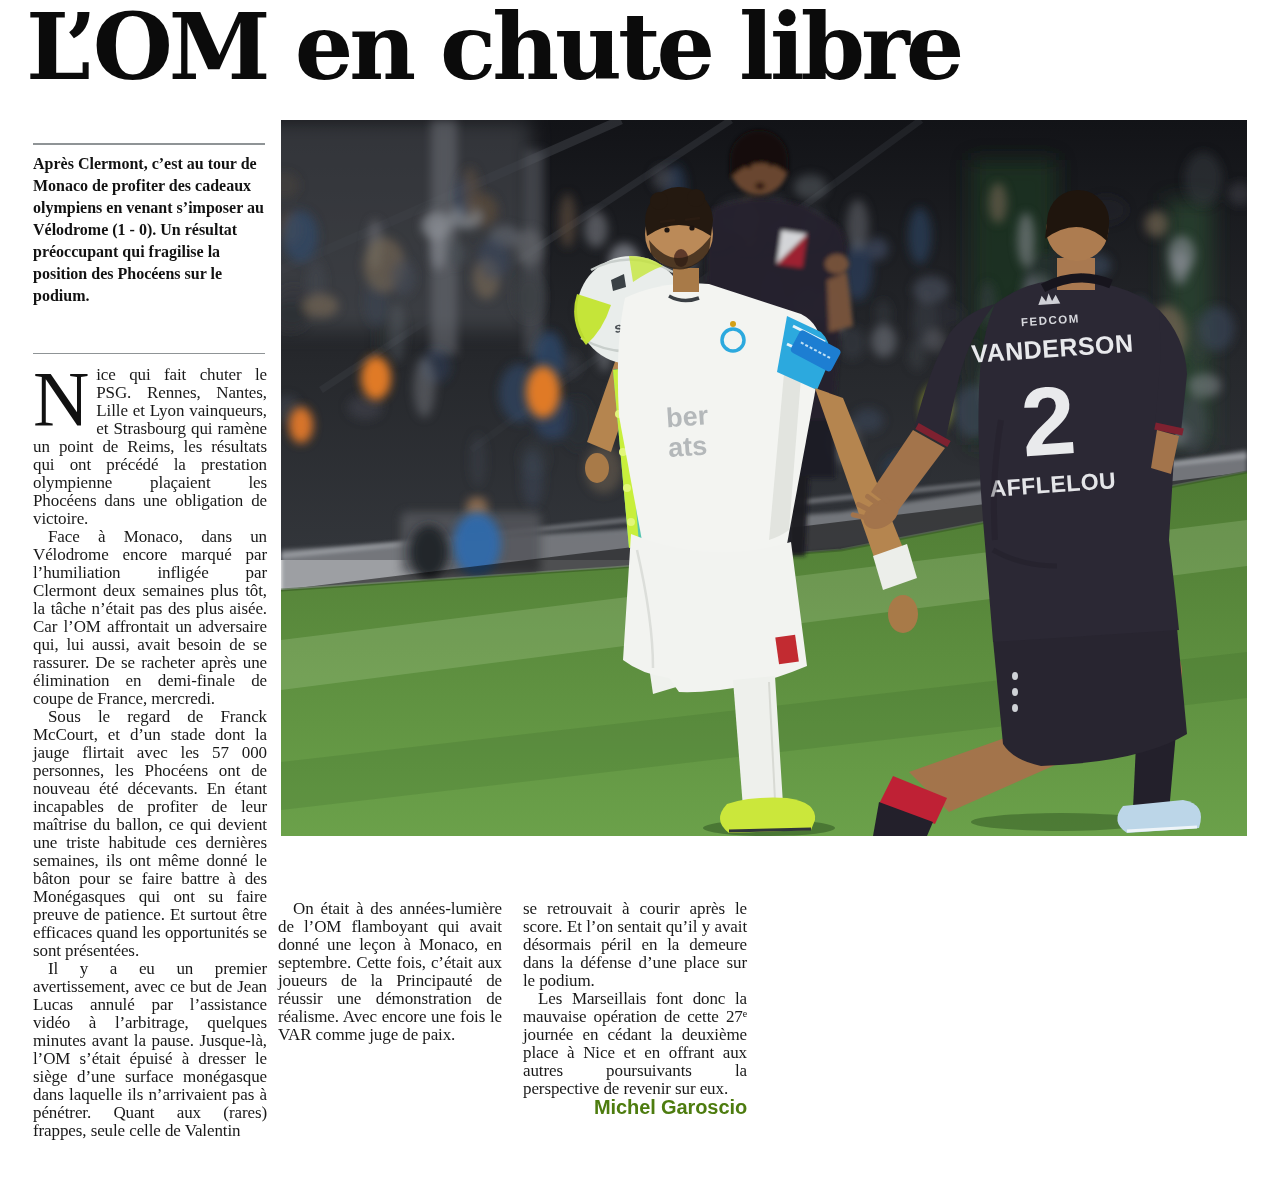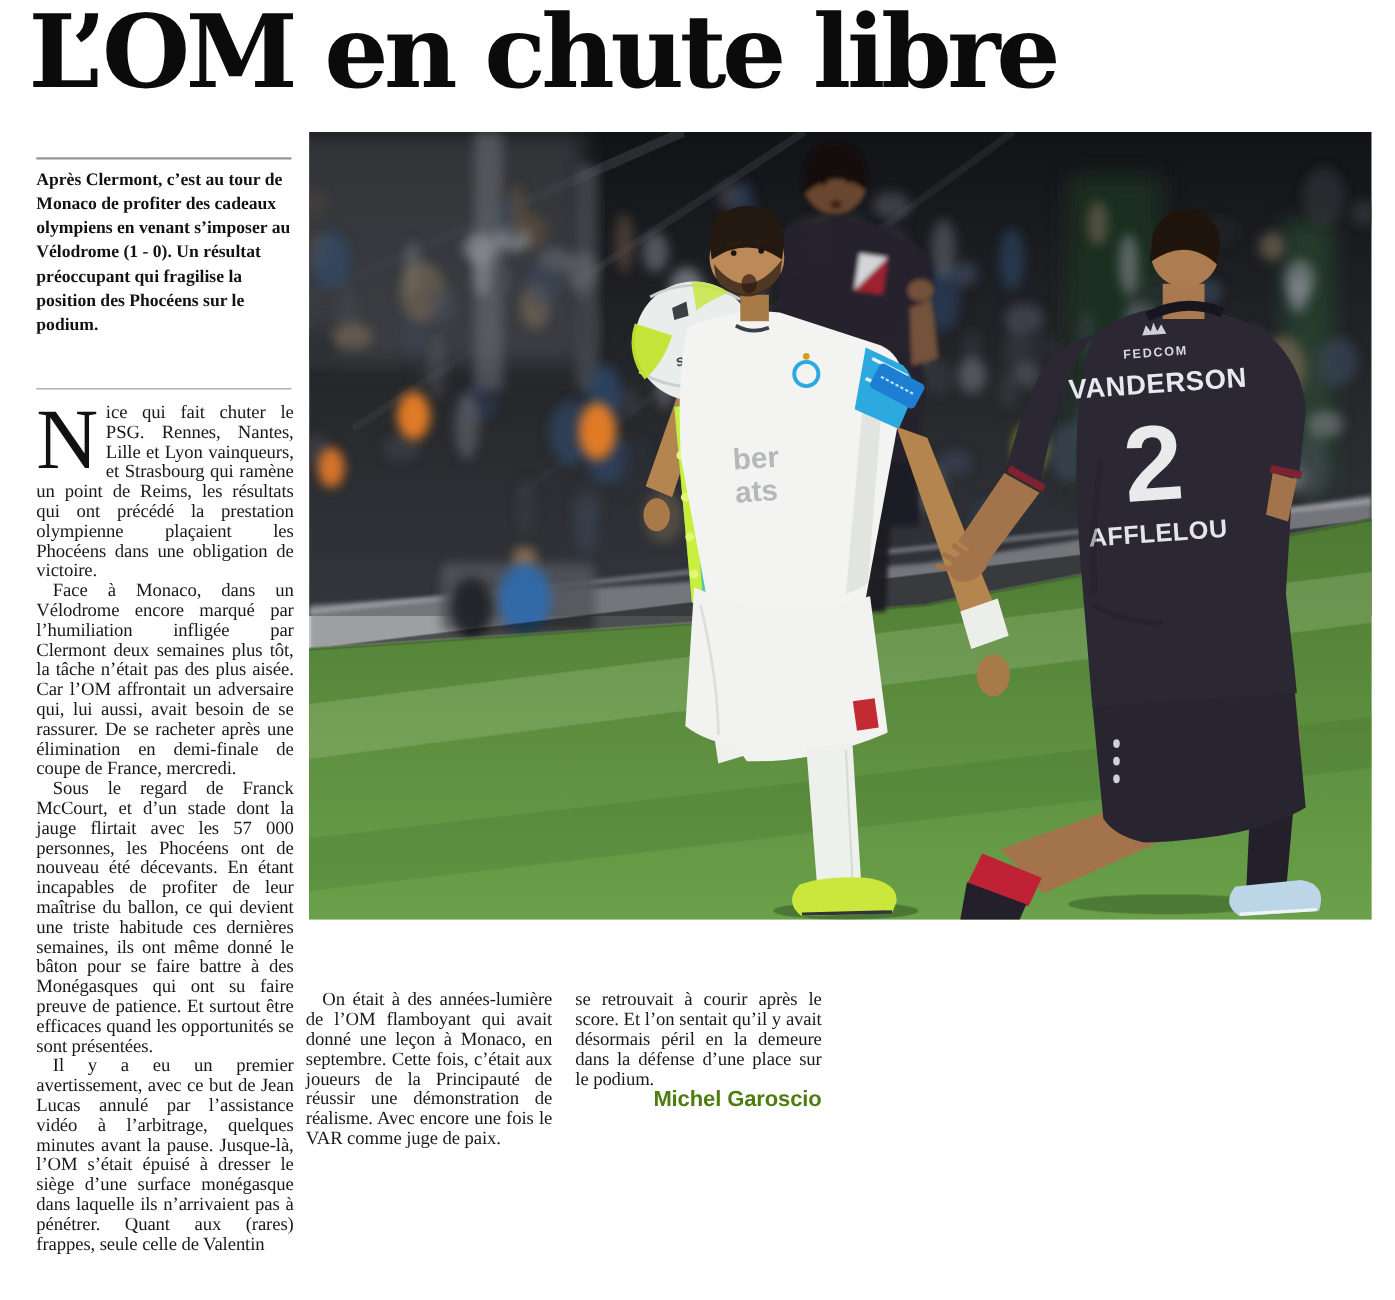--- a/index.html
+++ b/index.html
@@ -371,16 +371,17 @@
     <p class="ind">Sous le regard de Franck McCourt, et d’un stade dont la jauge flirtait avec les 57 000 personnes, les Phocéens ont de nouveau été décevants. En étant incapables de profiter de leur maîtrise du ballon, ce qui devient une triste habitude ces dernières semaines, ils ont même donné le bâton pour se faire battre à des Monégasques qui ont su faire preuve de patience. Et surtout être efficaces quand les opportunités se sont présentées.</p>
     <p class="ind">Il y a eu un premier avertissement, avec ce but de Jean Lucas annulé par l’assistance vidéo à l’arbitrage, quelques minutes avant la pause. Jusque-là, l’OM s’était épuisé à dresser le siège d’une surface monégasque dans laquelle ils n’arrivaient pas à pénétrer. Quant aux (rares) frappes, seule celle de Valentin</p>
   </div>
 
   <div class="bodycol col2">
     <p class="ind">On était à des années-lumière de l’OM flamboyant qui avait donné une leçon à Monaco, en septembre. Cette fois, c’était aux joueurs de la Principauté de réussir une démonstration de réalisme. Avec encore une fois le VAR comme juge de paix.</p>
   </div>
 
   <div class="bodycol col3">
     <p>se retrouvait à courir après le score. Et l’on sentait qu’il y avait désormais péril en la demeure dans la défense d’une place sur le podium.</p>
+    <p class="ind">Les Marseillais font donc la mauvaise opération de cette 27ᵉ journée en cédant la deuxième place à Nice et en offrant aux autres poursuivants la perspective de revenir sur eux.</p>
     <p class="byline">Michel Garoscio</p>
   </div>
 
 </div>
 
 </body></html>

